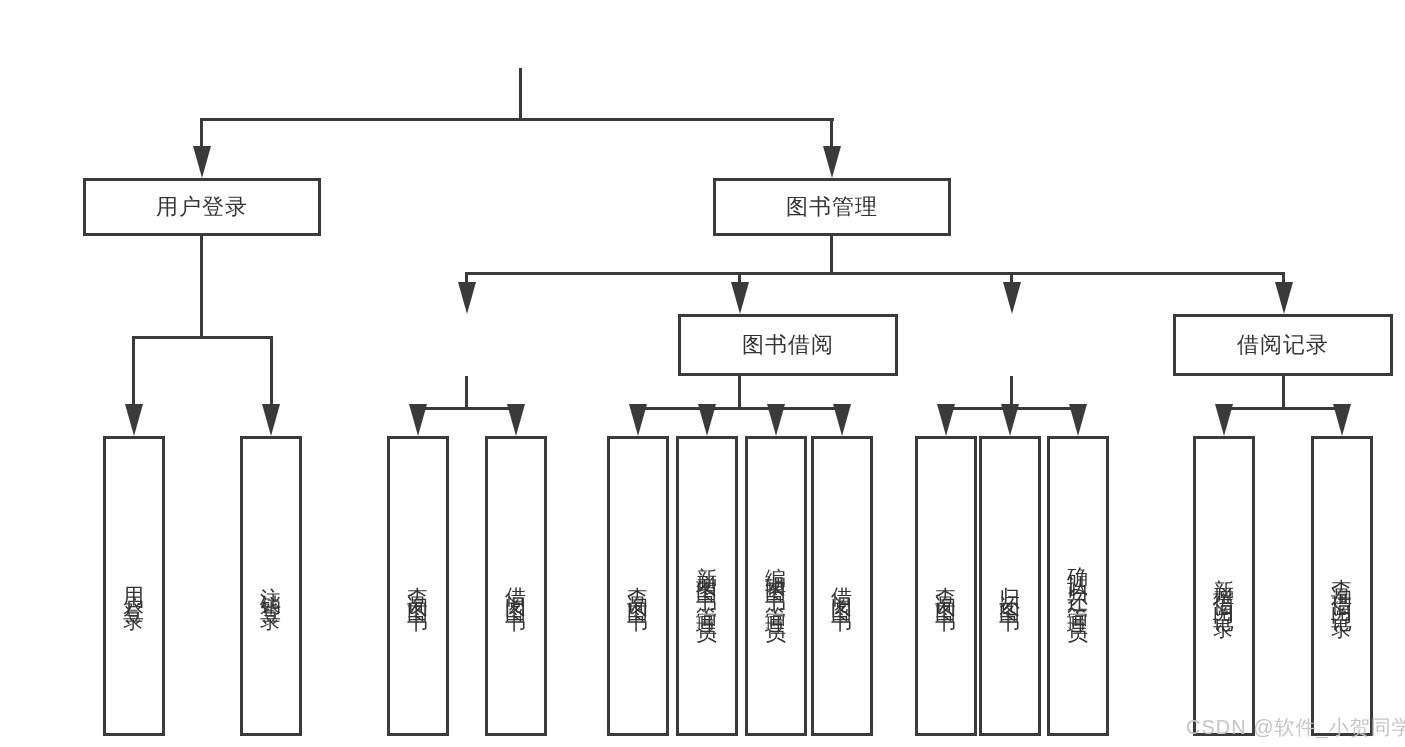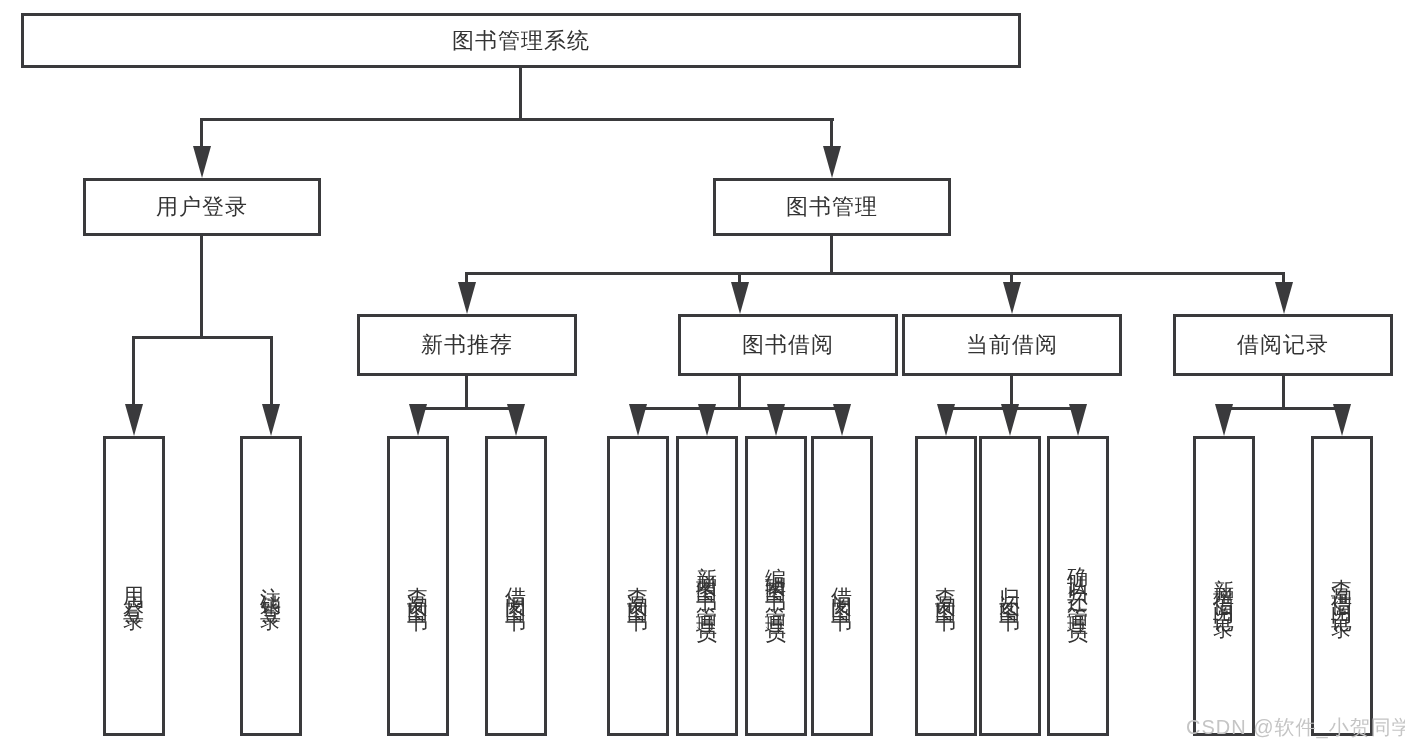--- a/index.html
+++ b/index.html
@@ -56,39 +56,30 @@
     color:var(--wm);
     letter-spacing:1px;
     white-space:nowrap;
   }
 </style>
 </head>
 <body>
 
 <div id="canvas">
 
-  <div class="box" style="left:21px;top:13px;width:1000px;height:55px;">
-    <span>图书管理系统</span>
-  </div>
 
   <div class="box" style="left:83px;top:178px;width:238px;height:58px;">
     <span>用户登录</span>
   </div>
   <div class="box" style="left:713px;top:178px;width:238px;height:58px;">
     <span>图书管理</span>
   </div>
 
-  <div class="box" style="left:357px;top:314px;width:220px;height:62px;">
-    <span>新书推荐</span>
-  </div>
   <div class="box" style="left:630px;top:314px;width:220px;height:62px;margin-left:48px;">
     <span>图书借阅</span>
-  </div>
-  <div class="box" style="left:902px;top:314px;width:220px;height:62px;">
-    <span>当前借阅</span>
   </div>
   <div class="box" style="left:1173px;top:314px;width:220px;height:62px;">
     <span>借阅记录</span>
   </div>
 
   <div class="vbox" style="left:103px;">
     <span class="vtext">用户登录</span>
   </div>
   <div class="vbox" style="left:240px;">
     <span class="vtext">注销登录</span>

